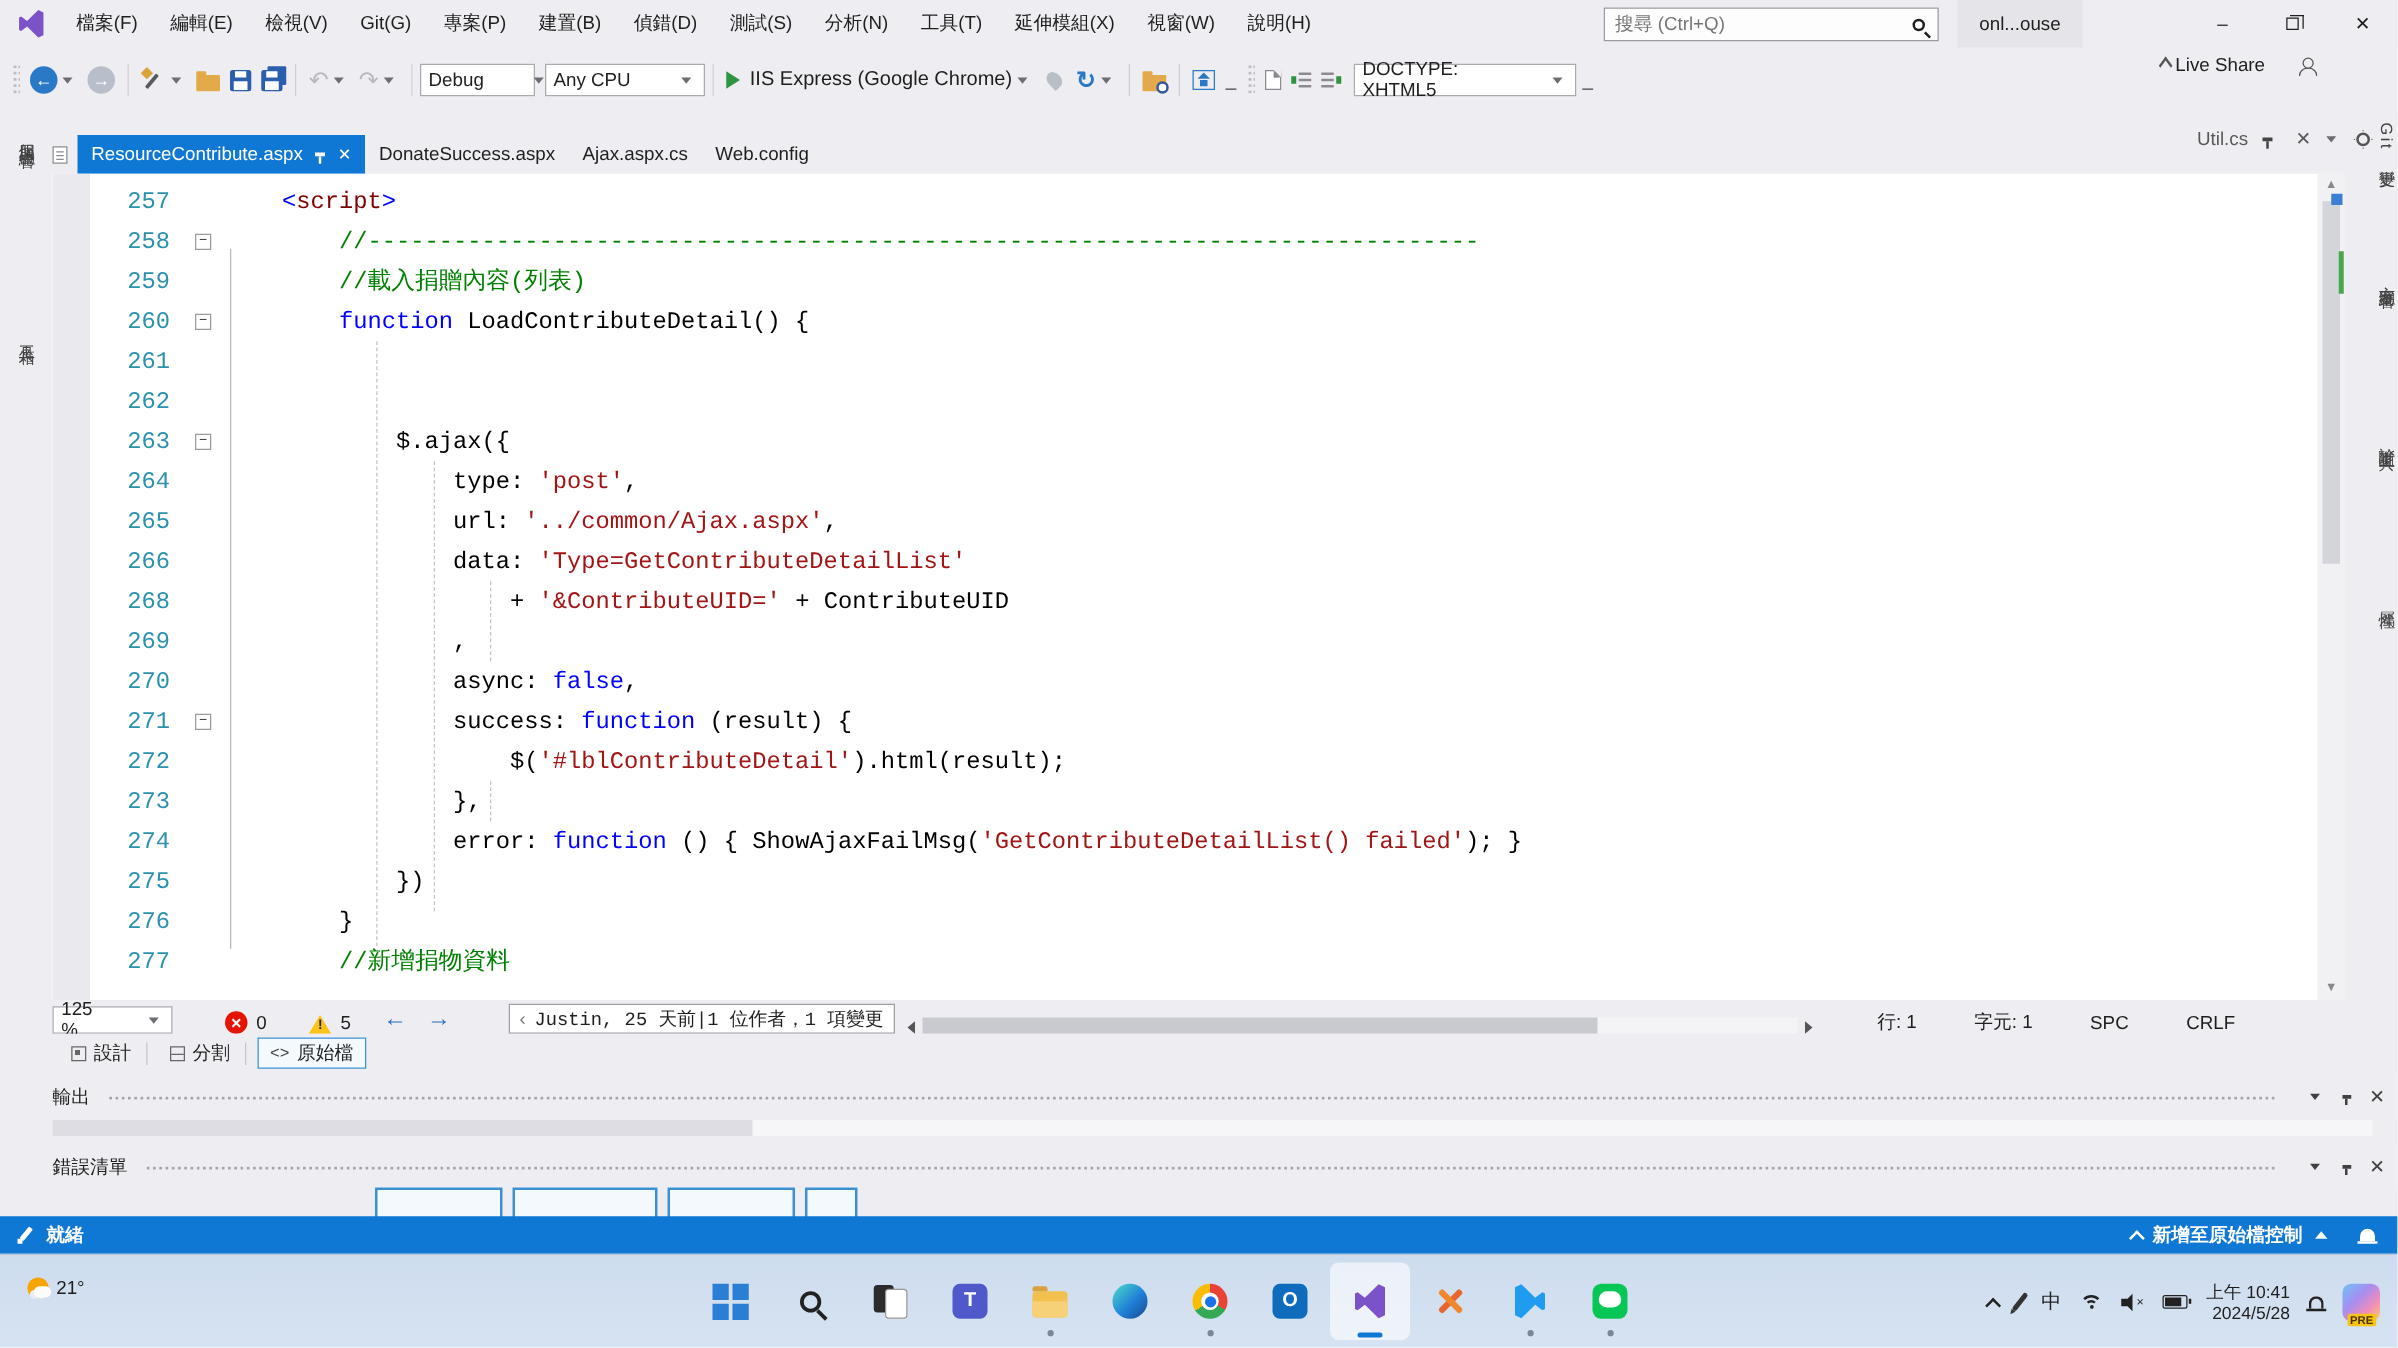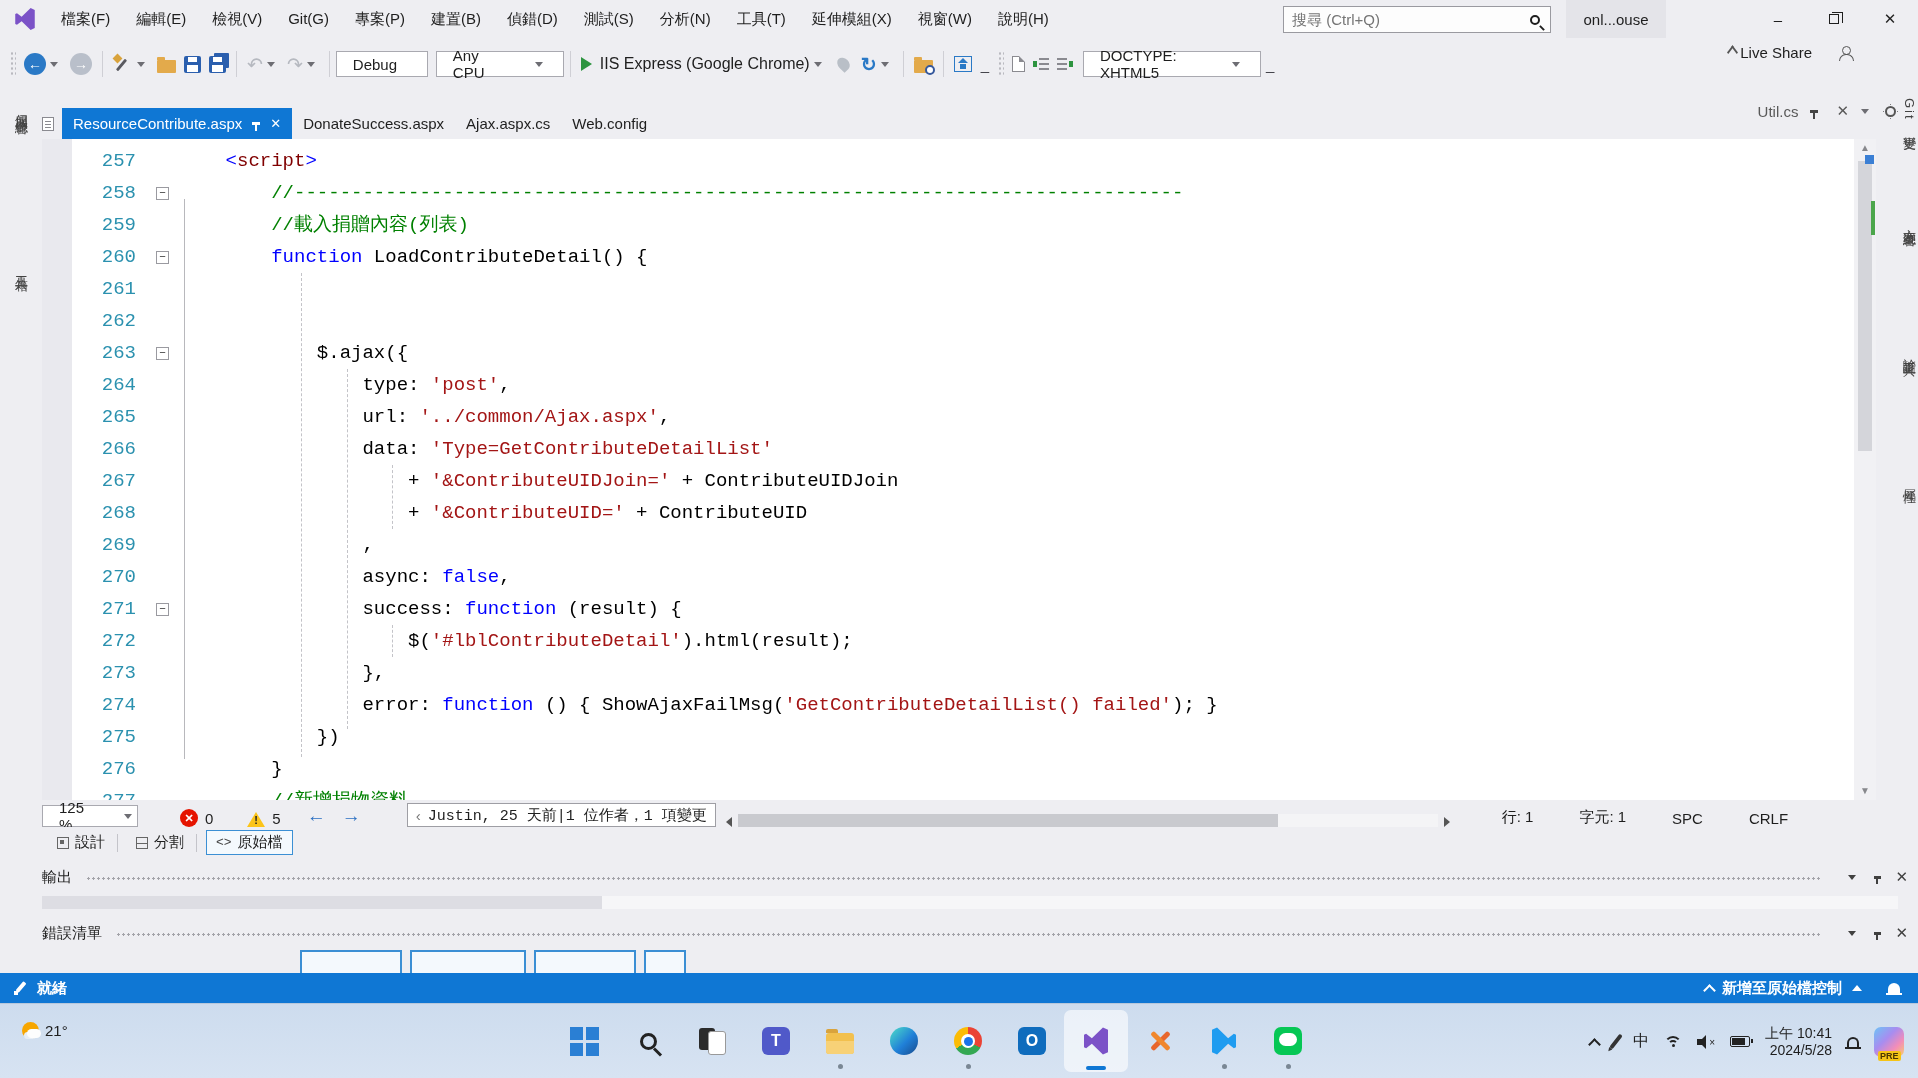--- a/index.html
+++ b/index.html
@@ -23,21 +23,21 @@
   .restore-glyph::before { content:''; position:absolute; left:2px; top:-3px; width:10px; height:10px; border:1px solid #1e1e1e; border-left:none; border-bottom:none; }
 
   
   #toolbar { left:0; top:38px; width:1918px; height:52px; display:flex; align-items:center; padding-left:6px; }
   .tsep { width:1px; height:26px; background:#cfcfd5; margin:0 6px; flex:none; }
   .grip { width:6px; height:26px; margin:0 4px; background-image:radial-gradient(circle,#b9b9bf 1px,transparent 1.3px); background-size:4px 5px; flex:none; }
   .tbtn { display:flex; align-items:center; padding:0 4px; height:30px; flex:none; }
   .caret { width:0; height:0; border-left:4px solid transparent; border-right:4px solid transparent; border-top:5px solid #6d6d73; margin:0 4px; }
   .circle-btn { width:22px; height:22px; border-radius:50%; color:#fff; font-size:14px; display:flex; align-items:center; justify-content:center; }
   .back-c { background:#2a79c6; } .fwd-c { background:#b9bfca; }
-  .combo { height:26px; background:#fff; border:1px solid #a9a9b0; display:flex; align-items:center; font-size:15px; padding:0 16px; justify-content:space-between; flex:none;gap:36px; }
+  .combo { height:26px; background:#fff; border:1px solid #a9a9b0; display:flex; align-items:center; font-size:15px; padding:0 6px; justify-content:space-between; flex:none;gap:36px; }
   .play-tri { width:0; height:0; border-top:7px solid transparent; border-bottom:7px solid transparent; border-left:11px solid #2d9440; margin-right:8px; }
   .flame { width:11px; height:14px; background:#b9bfc7; border-radius:50% 50% 50% 0; transform:rotate(-45deg); margin:0 8px; }
   .refresh { color:#2a79c6; font-size:19px; font-weight:bold; }
   .folder-ic { width:19px; height:13px; background:#e3aa4b; border-radius:1px; position:relative; margin-top:4px; }
   .folder-ic::before { content:''; position:absolute; top:-3px; left:0; width:8px; height:3px; background:#e3aa4b; border-radius:1px 1px 0 0; }
   .f-mag::after { content:''; position:absolute; right:-2px; bottom:-2px; width:6px; height:6px; border:2px solid #35589c; border-radius:50%; background:#fff; }
   .floppy { width:17px; height:17px; background:#2b5fae; border-radius:2px; position:relative; }
   .floppy::before { content:''; position:absolute; top:1px; left:4px; width:9px; height:5px; background:#fff; }
   .floppy::after { content:''; position:absolute; bottom:1px; left:3px; width:11px; height:7px; background:#fff; }
   .floppy2 { box-shadow:4px -4px 0 -1px #2b5fae; }
@@ -419,25 +419,20 @@
         <span class="ln">265</span>
         <span class="fold"></span>
         <span class="codeline">                <span class="pln">url: </span><span class="str">'../common/Ajax.aspx'</span><span class="pln">,</span></span>
       </div>
       <div class="crow">
         <span class="ln">266</span>
         <span class="fold"></span>
         <span class="codeline">                <span class="pln">data: </span><span class="str">'Type=GetContributeDetailList'</span></span>
       </div>
       <div class="crow">
-        <span class="ln">267</span>
-        <span class="fold"></span>
-        <span class="codeline">                    <span class="pln">+ </span><span class="str">'&amp;ContributeUIDJoin='</span><span class="pln"> + ContributeUIDJoin</span></span>
-      </div>
-      <div class="crow">
         <span class="ln">268</span>
         <span class="fold"></span>
         <span class="codeline">                    <span class="pln">+ </span><span class="str">'&amp;ContributeUID='</span><span class="pln"> + ContributeUID</span></span>
       </div>
       <div class="crow">
         <span class="ln">269</span>
         <span class="fold"></span>
         <span class="codeline">                <span class="pln">,</span></span>
       </div>
       <div class="crow">

